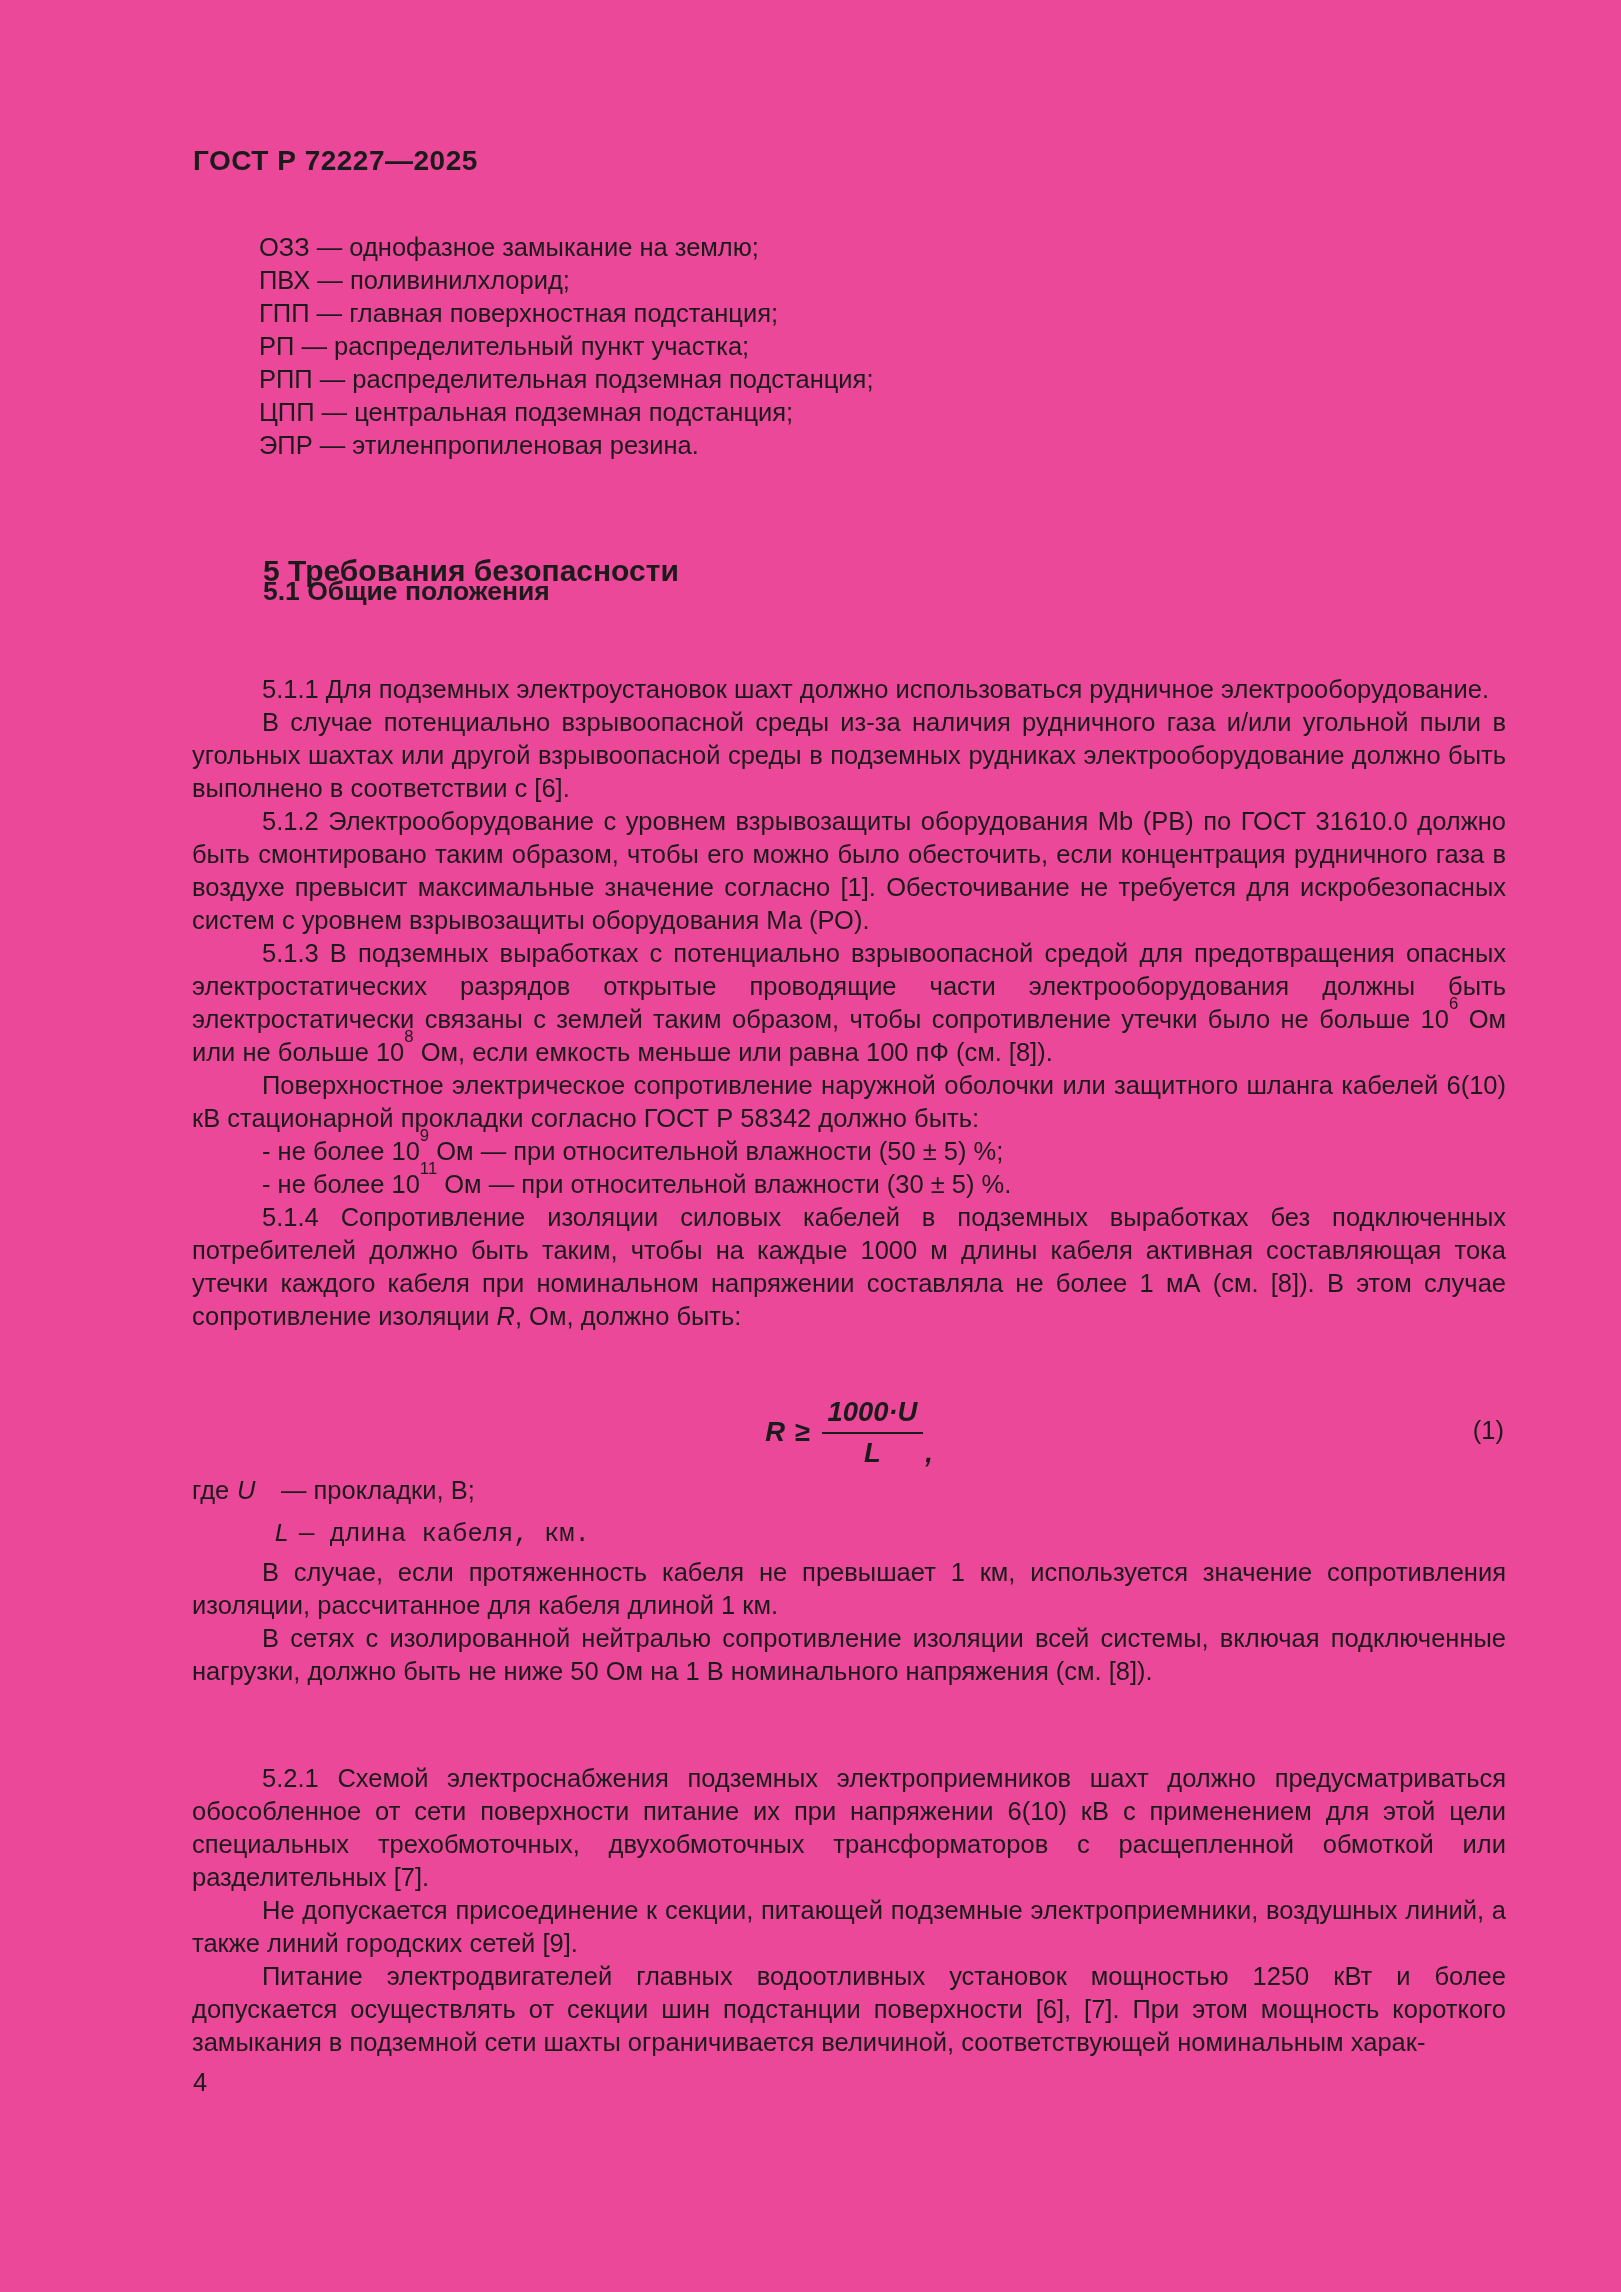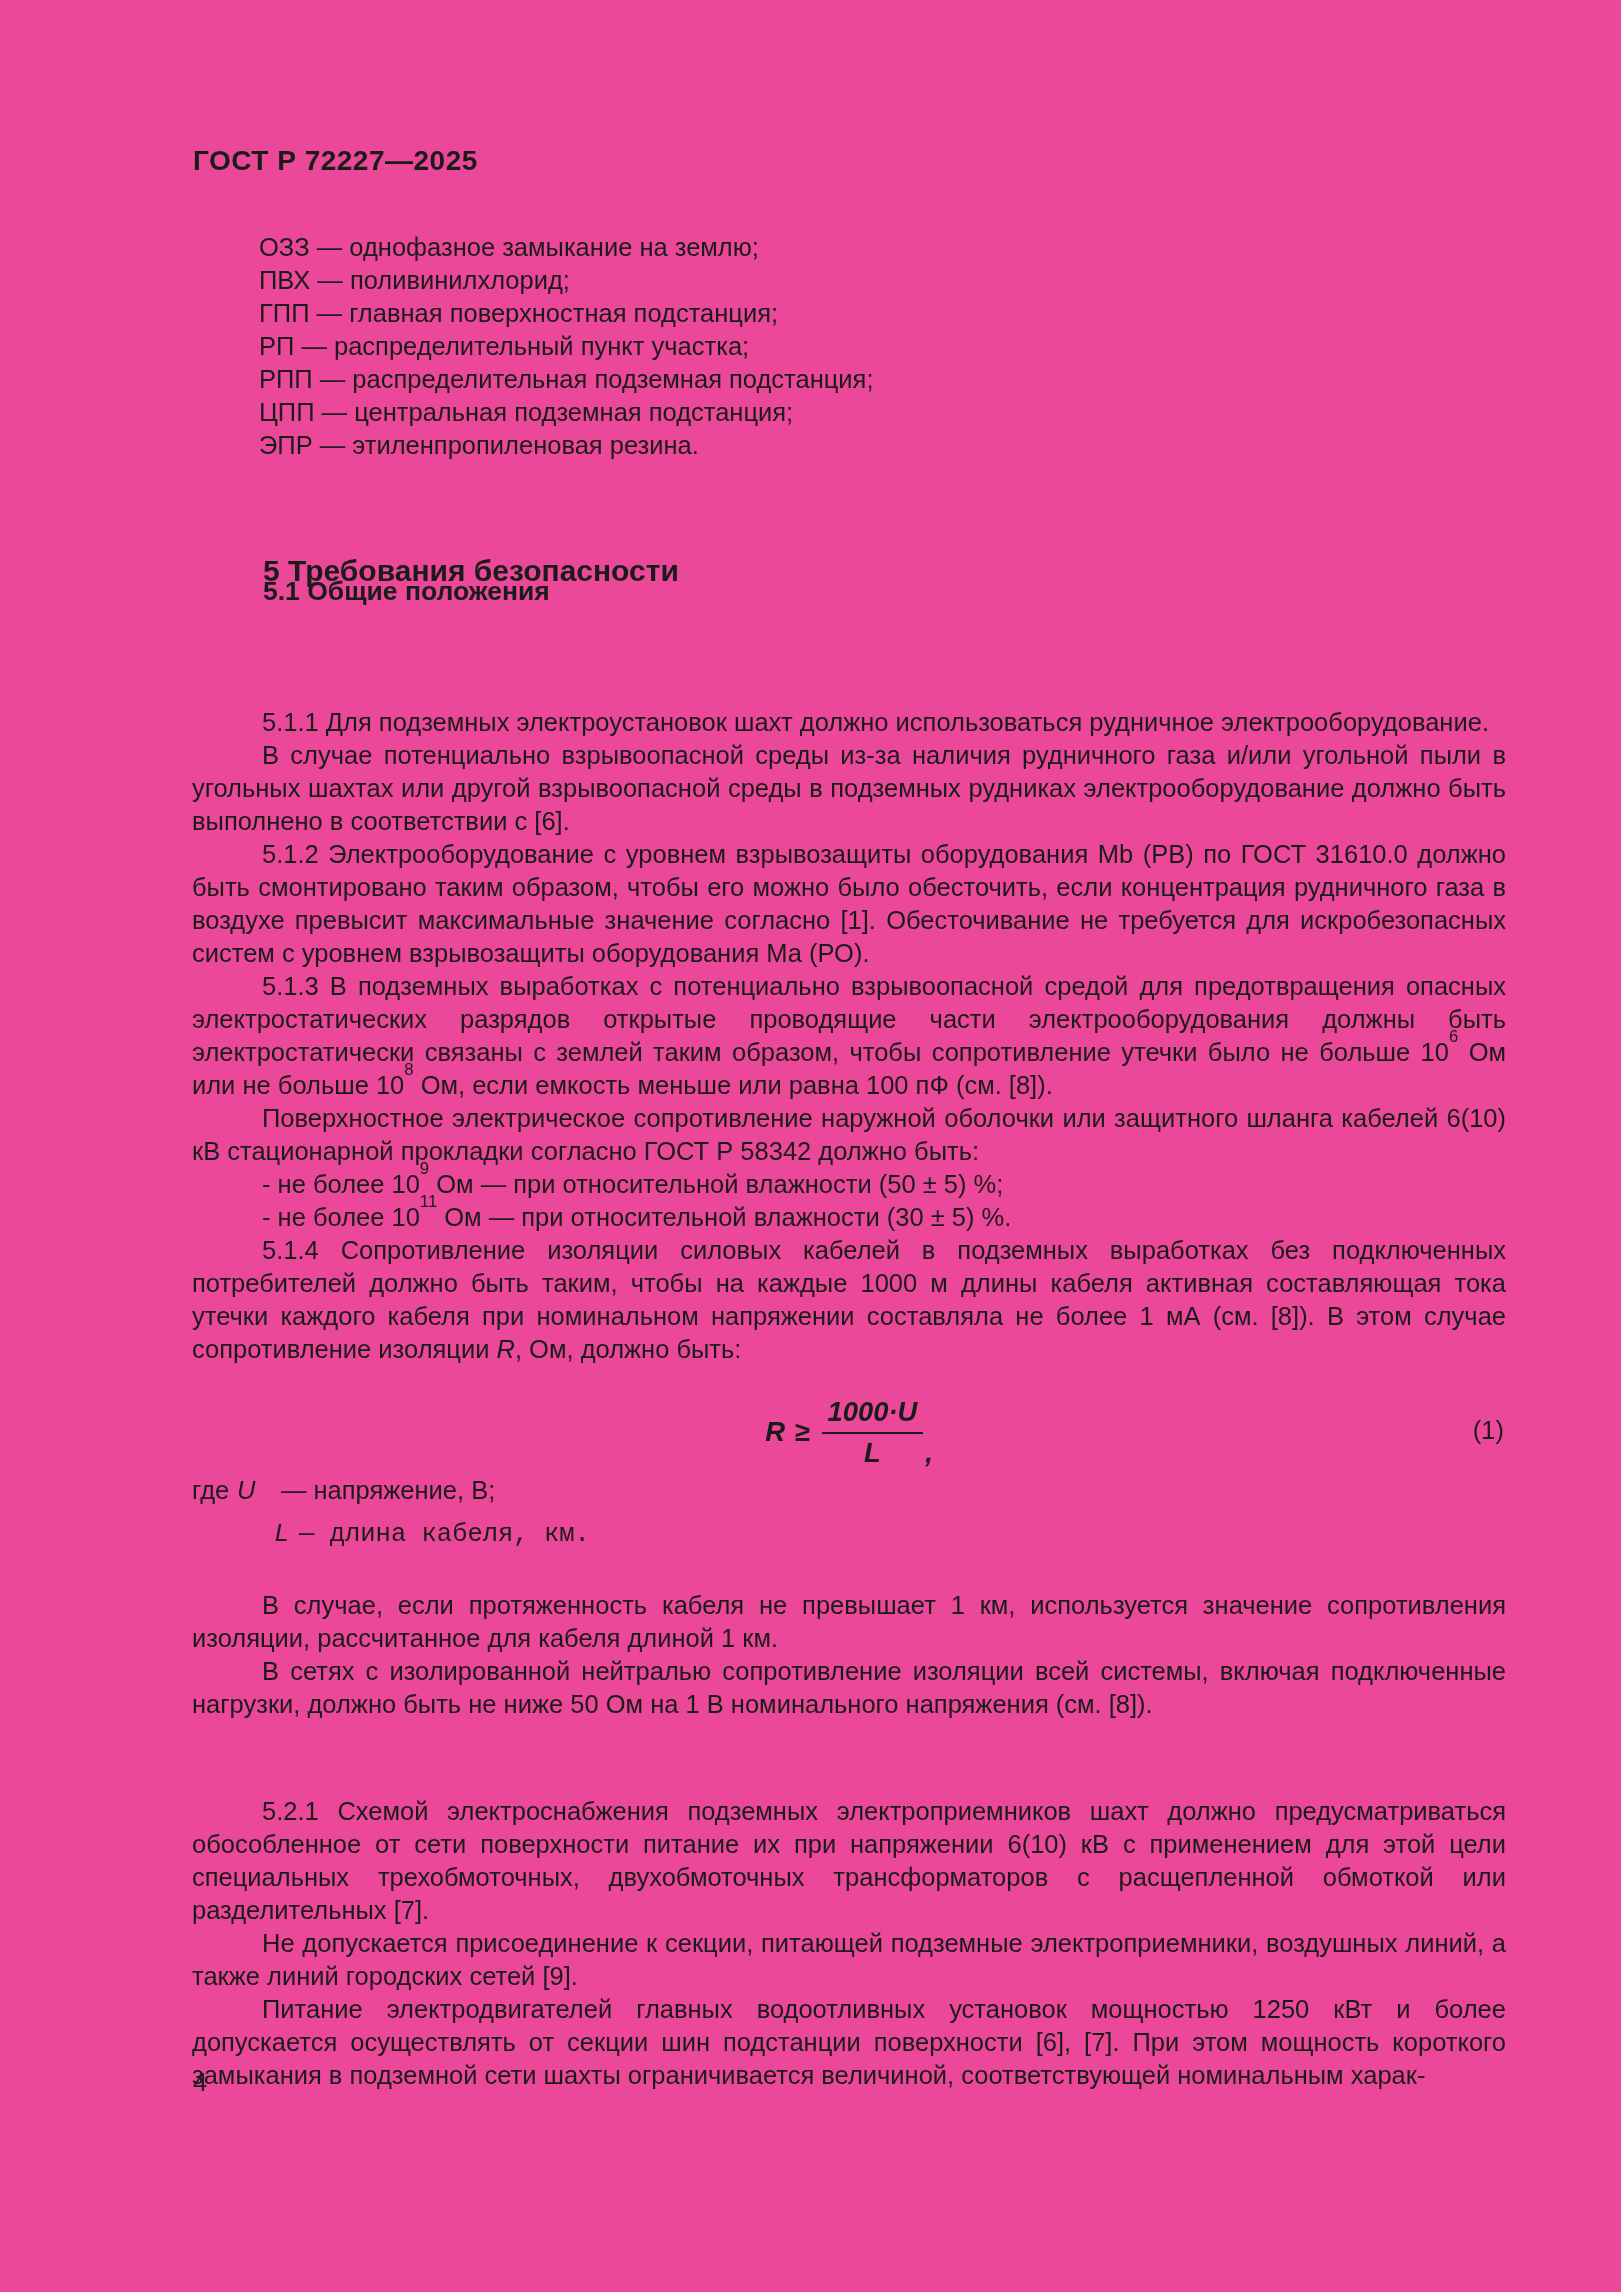--- a/index.html
+++ b/index.html
@@ -26,21 +26,20 @@
   .h-sub {
     position:absolute; font-size:26.5px; font-weight:bold;
     white-space:nowrap;
   }
   #h51 { left:263px; top:576px; }
   #h52 { left:263px; top:1709px; }
   .col {
     position:absolute; left:192px; width:1314px;
     font-size:25.5px; line-height:33px;
     text-align:justify;
-    margin-top:33px;
   }
   #col1 { top:673px; }
   #col2 { top:1556px; }
   #col3 { top:1762px; }
   .col p { margin:0; text-indent:70px; }
   sup.sp {
     font-size:16.7px; line-height:0;
     position:relative; top:-9.8px;
   }
   i.var { font-style:italic; }
@@ -100,21 +99,21 @@
     <p><span>- не более 10</span><sup class="sp">9</sup><span> Ом — при относительной влажности (50 ± 5) %;</span></p>
     <p><span>- не более 10</span><sup class="sp">11</sup><span> Ом — при относительной влажности (30 ± 5) %.</span></p>
     <p><span>5.1.4 Сопротивление изоляции силовых кабелей в подземных выработках без подключенных потребителей должно быть таким, чтобы на каждые 1000 м длины кабеля активная составляющая тока утечки каждого кабеля при номинальном напряжении составляла не более 1 мА (см. [8]). В этом случае сопротивление изоляции </span><i class="var">R</i><span>, Ом, должно быть:</span></p>
   </div>
 
   <div class="formula-row">
     <div class="formula"><i class="f-lhs">R</i><span class="f-rel">≥</span><span class="frac"><span class="fnum"><span>1000</span><span>·</span><i>U</i></span><span class="fden"><i>L</i></span></span><span class="f-comma">,</span></div>
     <div class="eq-num">(1)</div>
   </div>
 
-  <div class="where-line1"><span>где</span><i class="var wvar1">U</i><span>— напряжение, В;</span></div>
+  <div class="where-line1"><span>где</span><i class="var wvar1">U</i><span>— прокладки, В;</span></div>
   <div class="where-line2"><i class="var wvar2">L</i><span>— длина кабеля, км.</span></div>
 
   <div class="col" id="col2">
     <p>В случае, если протяженность кабеля не превышает 1 км, используется значение сопротивления изоляции, рассчитанное для кабеля длиной 1 км.</p>
     <p>В сетях с изолированной нейтралью сопротивление изоляции всей системы, включая подключенные нагрузки, должно быть не ниже 50 Ом на 1 В номинального напряжения (см. [8]).</p>
   </div>
 
 
   <div class="col" id="col3">
     <p>5.2.1 Схемой электроснабжения подземных электроприемников шахт должно предусматриваться обособленное от сети поверхности питание их при напряжении 6(10) кВ с применением для этой цели специальных трехобмоточных, двухобмоточных трансформаторов с расщепленной обмоткой или разделительных [7].</p>

